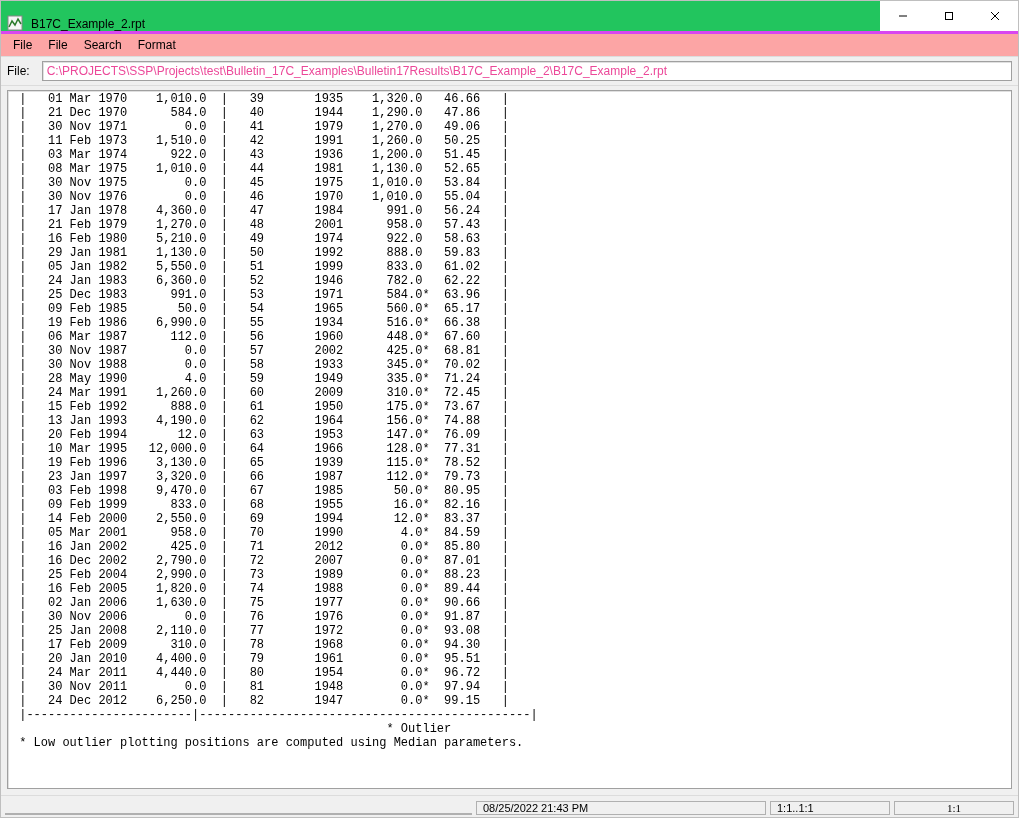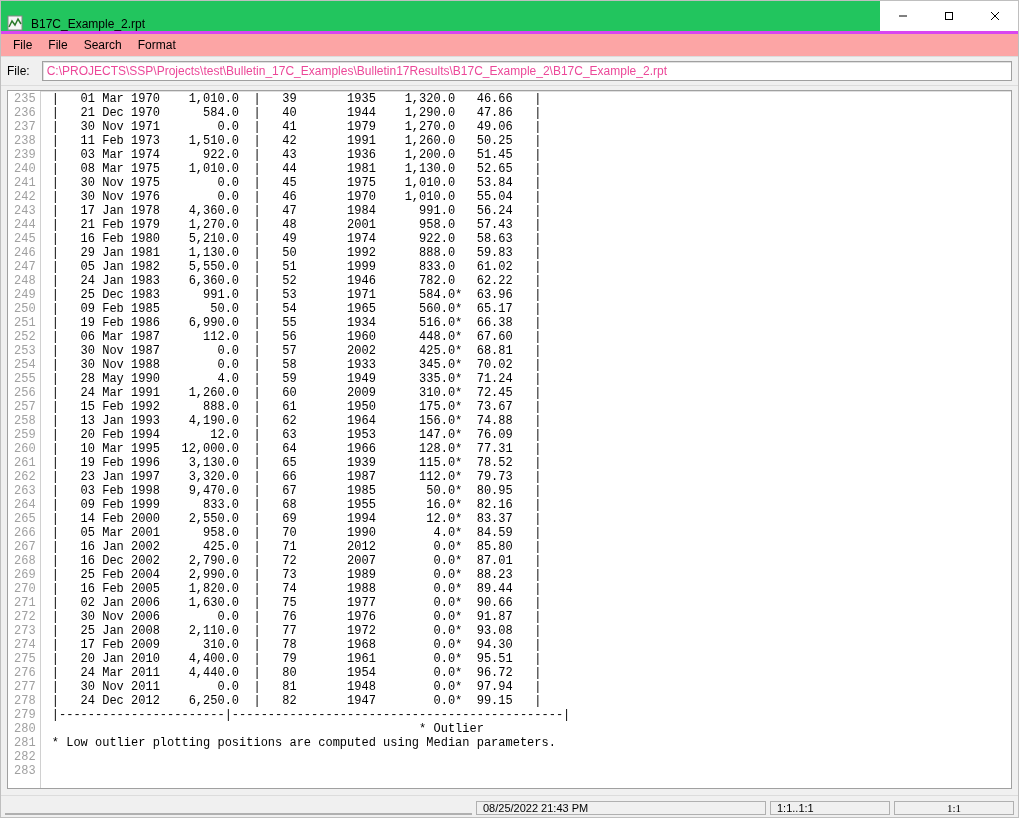--- a/index.html
+++ b/index.html
@@ -208,69 +208,20 @@
   </div>
 
   <div class="filepath-row">
     <span class="label">File:</span>
     <div class="path-box">C:\PROJECTS\SSP\Projects\test\Bulletin_17C_Examples\Bulletin17Results\B17C_Example_2\B17C_Example_2.rpt</div>
   </div>
 
   <div class="editor-wrap">
     <div class="editor-scroll">
       <div class="editor-content">
-        <div class="gutter" id="gutter">235
-236
-237
-238
-239
-240
-241
-242
-243
-244
-245
-246
-247
-248
-249
-250
-251
-252
-253
-254
-255
-256
-257
-258
-259
-260
-261
-262
-263
-264
-265
-266
-267
-268
-269
-270
-271
-272
-273
-274
-275
-276
-277
-278
-279
-280
-281
-282
-283</div>
         <div class="code" id="code"> |   01 Mar 1970    1,010.0  |   39       1935    1,320.0   46.66   |
  |   21 Dec 1970      584.0  |   40       1944    1,290.0   47.86   |
  |   30 Nov 1971        0.0  |   41       1979    1,270.0   49.06   |
  |   11 Feb 1973    1,510.0  |   42       1991    1,260.0   50.25   |
  |   03 Mar 1974      922.0  |   43       1936    1,200.0   51.45   |
  |   08 Mar 1975    1,010.0  |   44       1981    1,130.0   52.65   |
  |   30 Nov 1975        0.0  |   45       1975    1,010.0   53.84   |
  |   30 Nov 1976        0.0  |   46       1970    1,010.0   55.04   |
  |   17 Jan 1978    4,360.0  |   47       1984      991.0   56.24   |
  |   21 Feb 1979    1,270.0  |   48       2001      958.0   57.43   |

